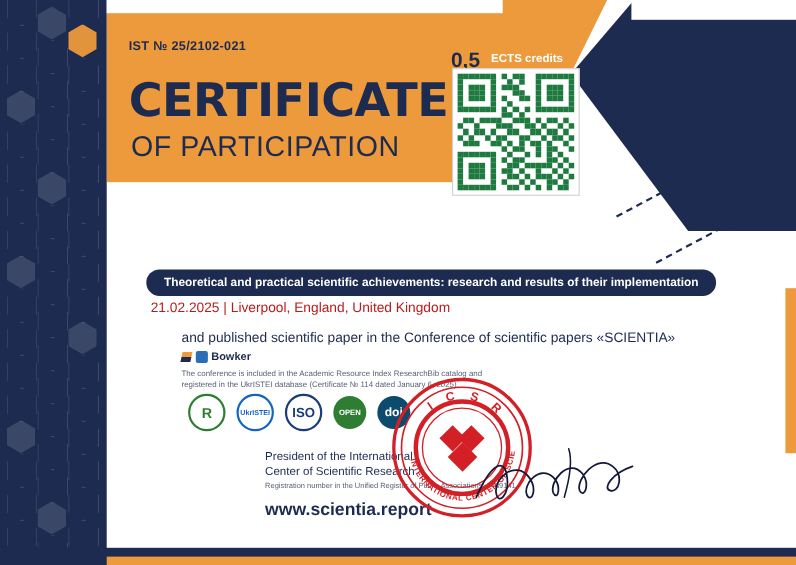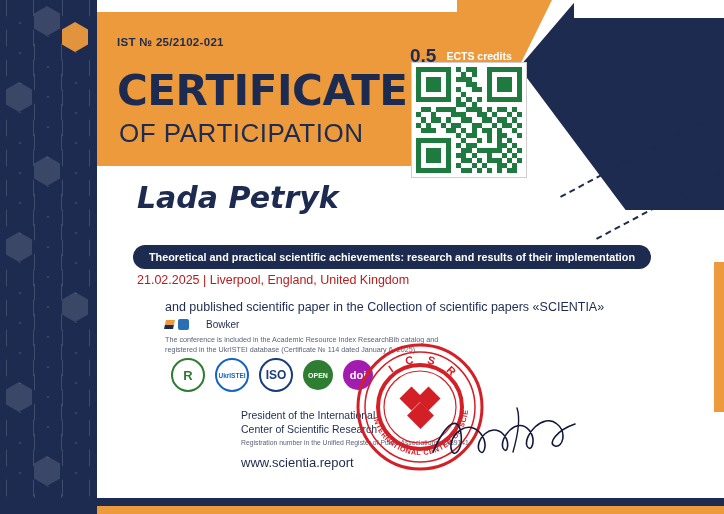--- a/index.html
+++ b/index.html
@@ -142,21 +142,21 @@
     color: #1d2b50;
     letter-spacing: 0.5px;
     line-height: 1;
   }
 
   
   .ects {
     position: absolute;
     left: 410px; top: 45px;
     display: flex;
-    align-items: center;
+    align-items: flex-start;
     gap: 5px;
   }
   .ects-num {
     font-size: 19px;
     font-weight: bold;
     color: #1d2b50;
   }
   .ects-label {
     background: #ec9a3c;
     color: #ffffff;
@@ -236,23 +236,23 @@
   }
   .doi-flag {
     display: inline-block;
     width: 9px; height: 9px;
     background: linear-gradient(#ec9a3c 50%, #1d2b50 50%);
     transform: skewX(-12deg);
   }
   .bowker {
     display: inline-flex;
     align-items: center;
-    gap: 17px;
+    gap: 3px;
     font-style: normal;
-    font-weight: normal;
+    font-weight: bold;
     font-size: 10px;
     color: #1d2b50;
   }
   .bowker-mark {
     display: inline-block;
     width: 11px; height: 11px;
     background: #2a6fb5;
     border-radius: 2px;
   }
   .fineprint {
@@ -280,21 +280,21 @@
     justify-content: center;
     font-size: 8px;
     font-weight: bold;
     color: #ffffff;
     overflow: hidden;
   }
   .logo.l1 { background: #ffffff; color: #2e7d32; border: 2px solid #2e7d32; font-size: 13px; }
   .logo.l2 { background: #ffffff; color: #1565c0; border: 2px solid #1565c0; font-size: 6.5px; }
   .logo.l3 { background: #ffffff; color: #1a3c7a; border: 2px solid #1a3c7a; font-size: 12px; }
   .logo.l4 { background: #2e7d32; color: #ffffff; font-size: 7px; }
-  .logo.l5 { background: #a21caf; color: #ffffff; font-size: 11px; }
+  .logo.l5 { background: #0c4a6e; color: #ffffff; font-size: 11px; }
 
   
   .sig-block {
     position: absolute;
     left: 128px; top: 408px;
     width: 230px;
   }
   .sig-role {
     font-size: 10.5px;
     color: #1d2b50;
@@ -307,22 +307,22 @@
   }
   .sig-name {
     margin-top: 9px;
     font-size: 11.5px;
     font-weight: bold;
     color: #1d2b50;
     letter-spacing: 0.2px;
   }
   .sig-site {
     margin-top: 9px;
-    font-size: 13px;
-    font-weight: normal;
+    font-size: 16px;
+    font-weight: bold;
     color: #1d2b50;
   }
 
   
   .seal {
     position: absolute;
     left: 355px; top: 342px;
     width: 130px; height: 130px;
   }
   .seal svg { display: block; }
@@ -857,30 +857,29 @@
     </div>
   </div>
 
   <div class="content">
 
     <div class="ist-no">IST № 25/2102-021</div>
 
     <div class="title-main">CERTIFICATE</div>
     <div class="title-sub">OF PARTICIPATION</div>
 
-    <div class="recipient">Lada Petryk</div>
 
 
     <div class="topic-pill">Theoretical and practical scientific achievements: research and results of their implementation</div>
 
     <div class="datecity">21.02.2025 | Liverpool, England, United Kingdom</div>
 
     <div class="paper-line">
       <b>and published scientific paper</b>
-      <span>in the Collection of scientific papers «SCIENTIA»</span>
+      <span>in the Conference of scientific papers «SCIENTIA»</span>
     </div>
 
     <div class="doi-line">
       <span class="doi-flag"></span>
       <span class="bowker">
         <span class="bowker-mark"></span>
         <span>Bowker</span>
       </span>
     </div>
 

